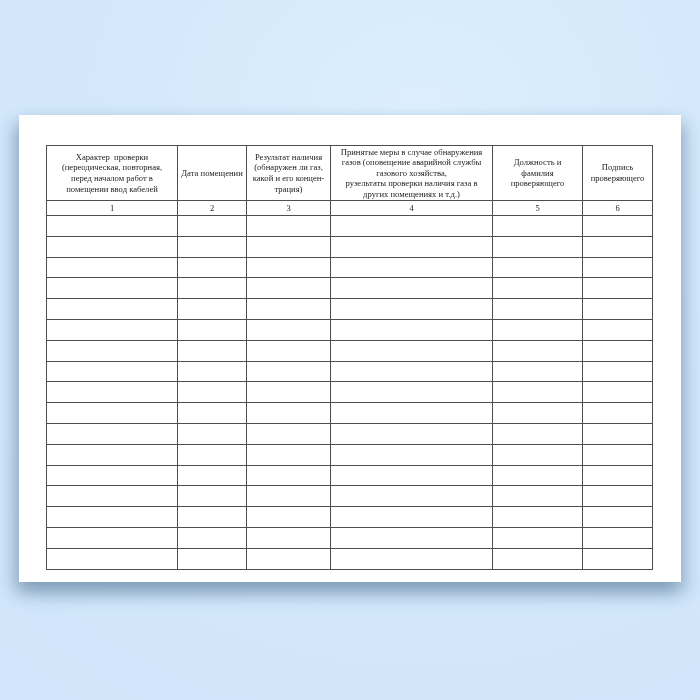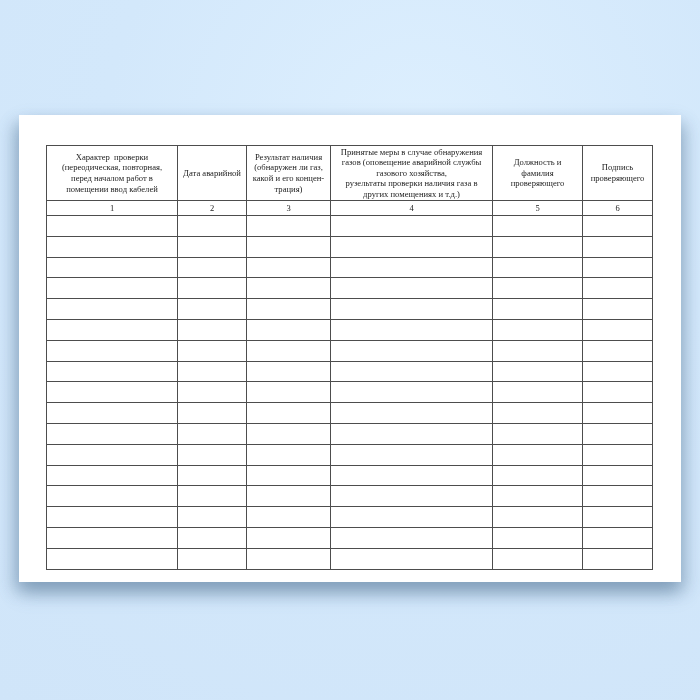--- a/index.html
+++ b/index.html
@@ -80,21 +80,21 @@
         <col style="width:162px">
         <col style="width:90px">
         <col style="width:70px">
       </colgroup>
       <thead>
         <tr class="hdr">
           <th>Характер  проверки
 (переодическая, повторная,
 перед началом работ в
 помещении ввод кабелей</th>
-          <th>Дата аварийной</th>
+          <th>Дата помещении</th>
           <th>Результат наличия
 (обнаружен ли газ,
 какой и его концен-
 трация)</th>
           <th>Принятые меры в случае обнаружения
 газов (оповещение аварийной службы
 газового хозяйства,
 рузельтаты проверки наличия газа в
 других помещениях и т.д.)</th>
           <th>Должность и

